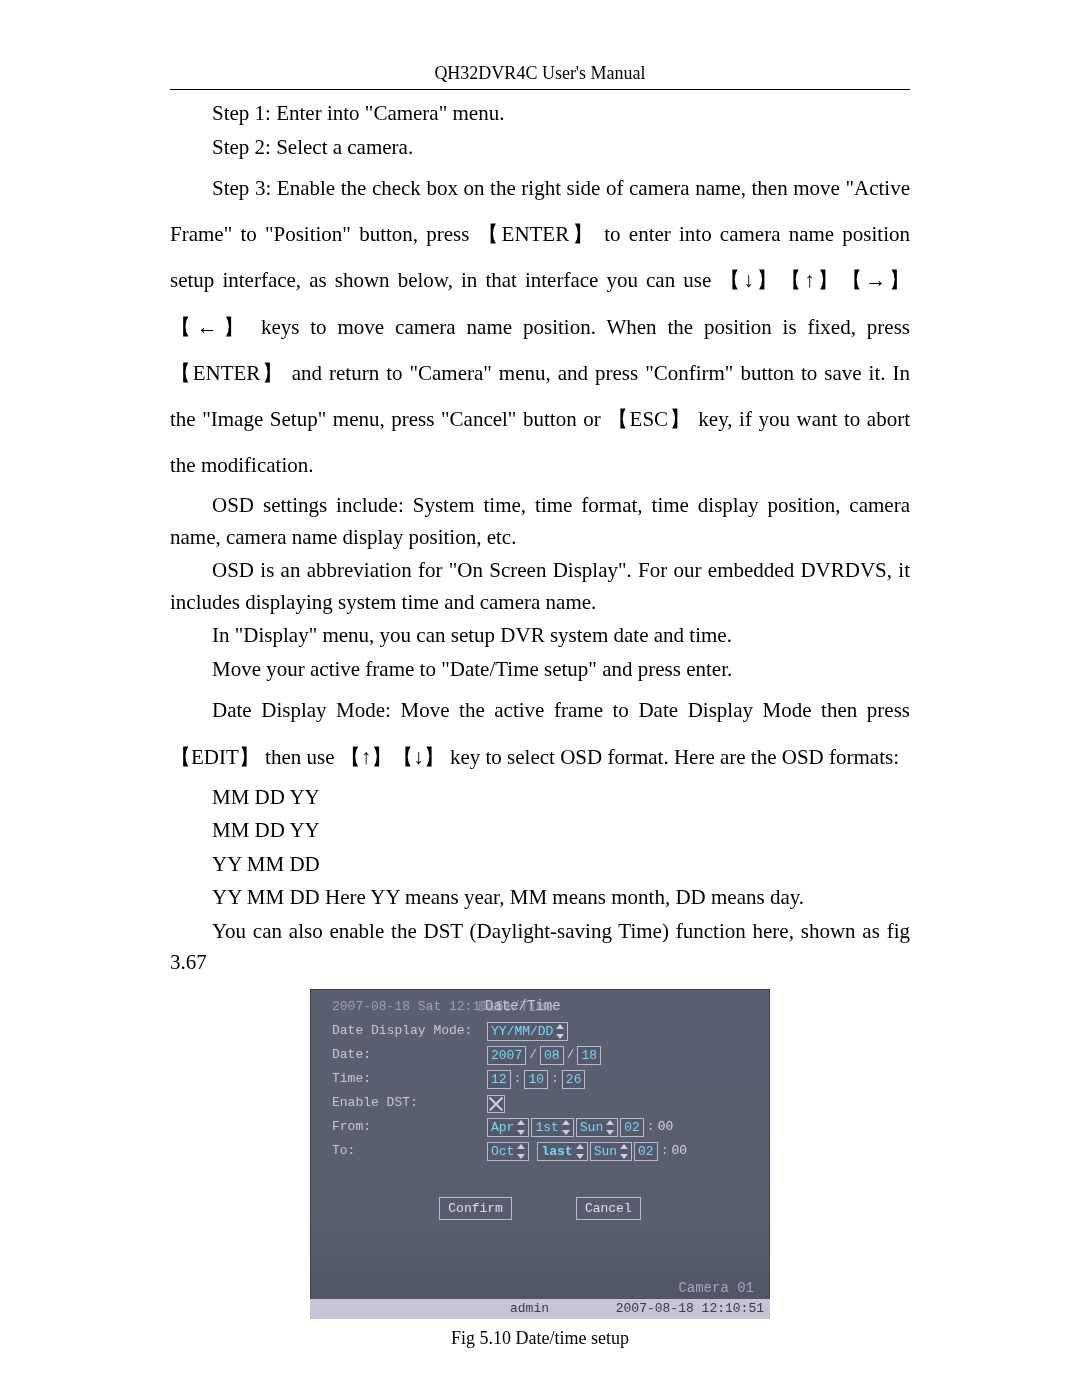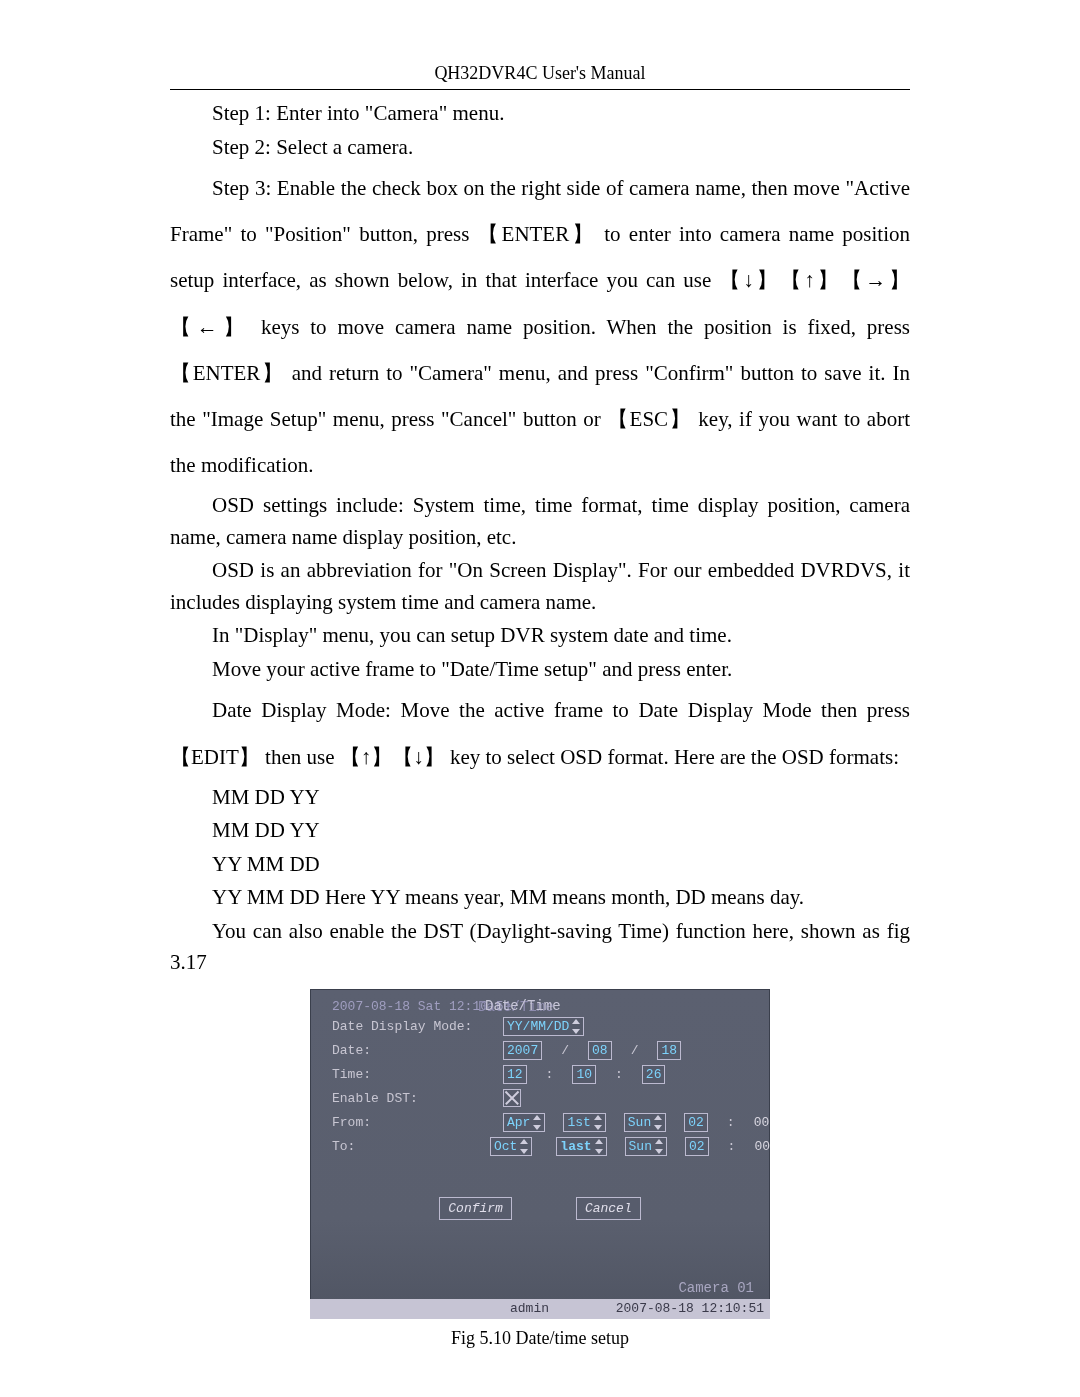--- a/index.html
+++ b/index.html
@@ -40,24 +40,23 @@
     margin: 10px auto 4px auto;
     background: linear-gradient(180deg, #5b6070 0%, #5a5f6e 70%, #4f5462 100%);
     position: relative;
     color: #d8d6e0;
     font-family: "Courier New", monospace;
     font-size: 13px;
     box-shadow: 0 0 0 1px #3a3f4c inset;
   }
   .dvr-row {
     display: flex;
-    align-items: flex-start;
+    align-items: flex-end;
     margin-left: 22px;
     height: 24px;
-    gap: 16px;
   }
   .dvr-label { width: 155px; color: #c8c6d2; }
   .dvr-title-row {
     padding-top: 8px;
     margin-left: 22px;
     height: 20px;
     color: #bdbad0;
   }
   .dvr-title-row .date { color: #a09ec0; }
   .dvr-title-row .title-overlap {
@@ -116,21 +115,20 @@
     width: 18px; height: 1.5px;
     top: 7px; left: -1px;
   }
   .checkbox::before { transform: rotate(45deg); }
   .checkbox::after { transform: rotate(-45deg); }
   .dvr-buttons {
     margin-top: 36px;
     display: flex;
     justify-content: center;
     gap: 64px;
-    font-style: italic;
   }
   .dvr-btn {
     border: 1px solid #bcbad0;
     padding: 1px 8px;
     color: #e0deea;
     background: #575c6c;
   }
   .dvr-footer {
     position: absolute;
     bottom: 0; left: 0; right: 0;
@@ -171,21 +169,21 @@
   <p class="p just" style="text-indent:2em;">OSD is an abbreviation for "On Screen Display". For our embedded DVRDVS, it includes displaying system time and camera name.</p>
 
   <p class="p indent">In "Display" menu, you can setup DVR system date and time.</p>
   <p class="p indent">Move your active frame to "Date/Time setup" and press enter.</p>
   <p class="p just wide" style="text-indent:2em;">Date Display Mode: Move the active frame to Date Display Mode then press 【EDIT】   then use 【↑】【↓】 key to select OSD format. Here are the OSD formats:</p>
 
   <p class="p indent">MM DD YY</p>
   <p class="p indent">MM DD YY</p>
   <p class="p indent">YY MM DD</p>
   <p class="p indent">YY MM DD Here YY means year, MM means month, DD means day.</p>
-  <p class="p just" style="text-indent:2em;">You can also enable the DST (Daylight-saving Time) function here, shown as fig 3.17</p>
+  <p class="p just" style="text-indent:2em;">You can also enable the DST (Daylight-saving Time) function here, shown as fig 3.67</p>
 
   <div class="dvr-screen">
 
     <div class="dvr-title-row">
       <span class="date">2007-08-18 Sat 12:10:51</span>
       <span class="title-overlap2">Date/Time</span>
       <span class="title-overlap">Date/Time</span>
     </div>
 
     <div class="dvr-row mode-row">

